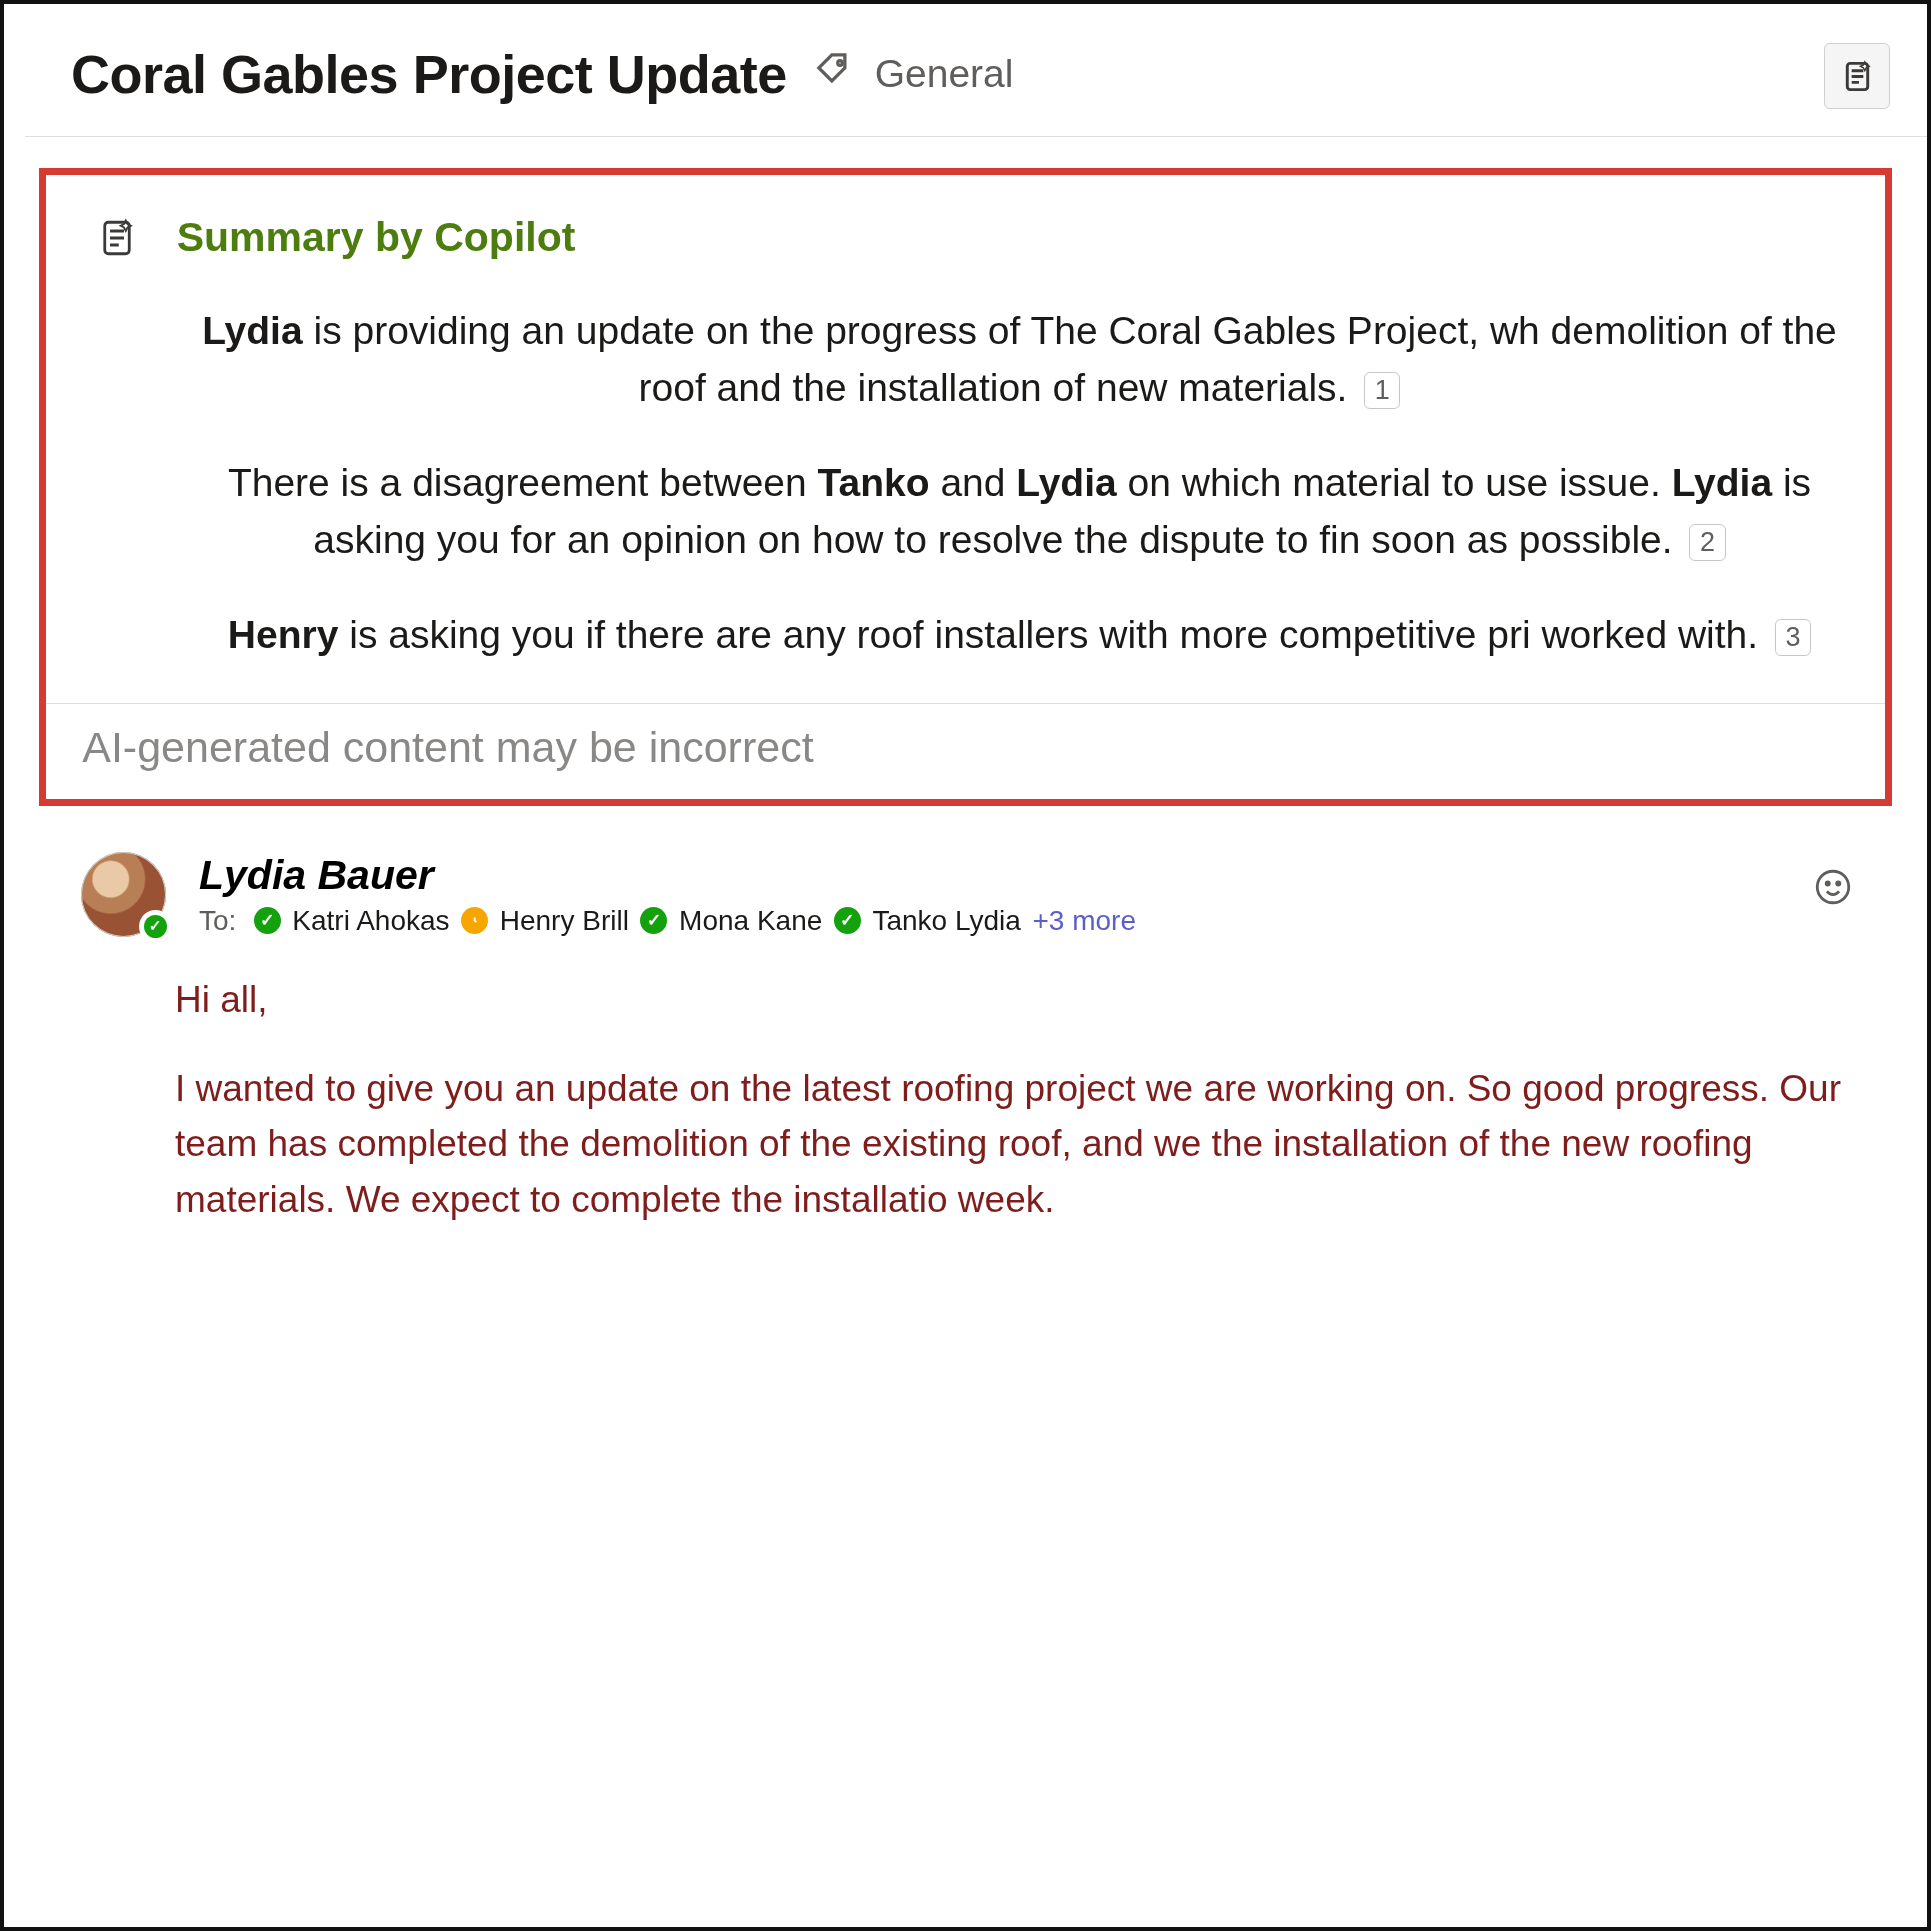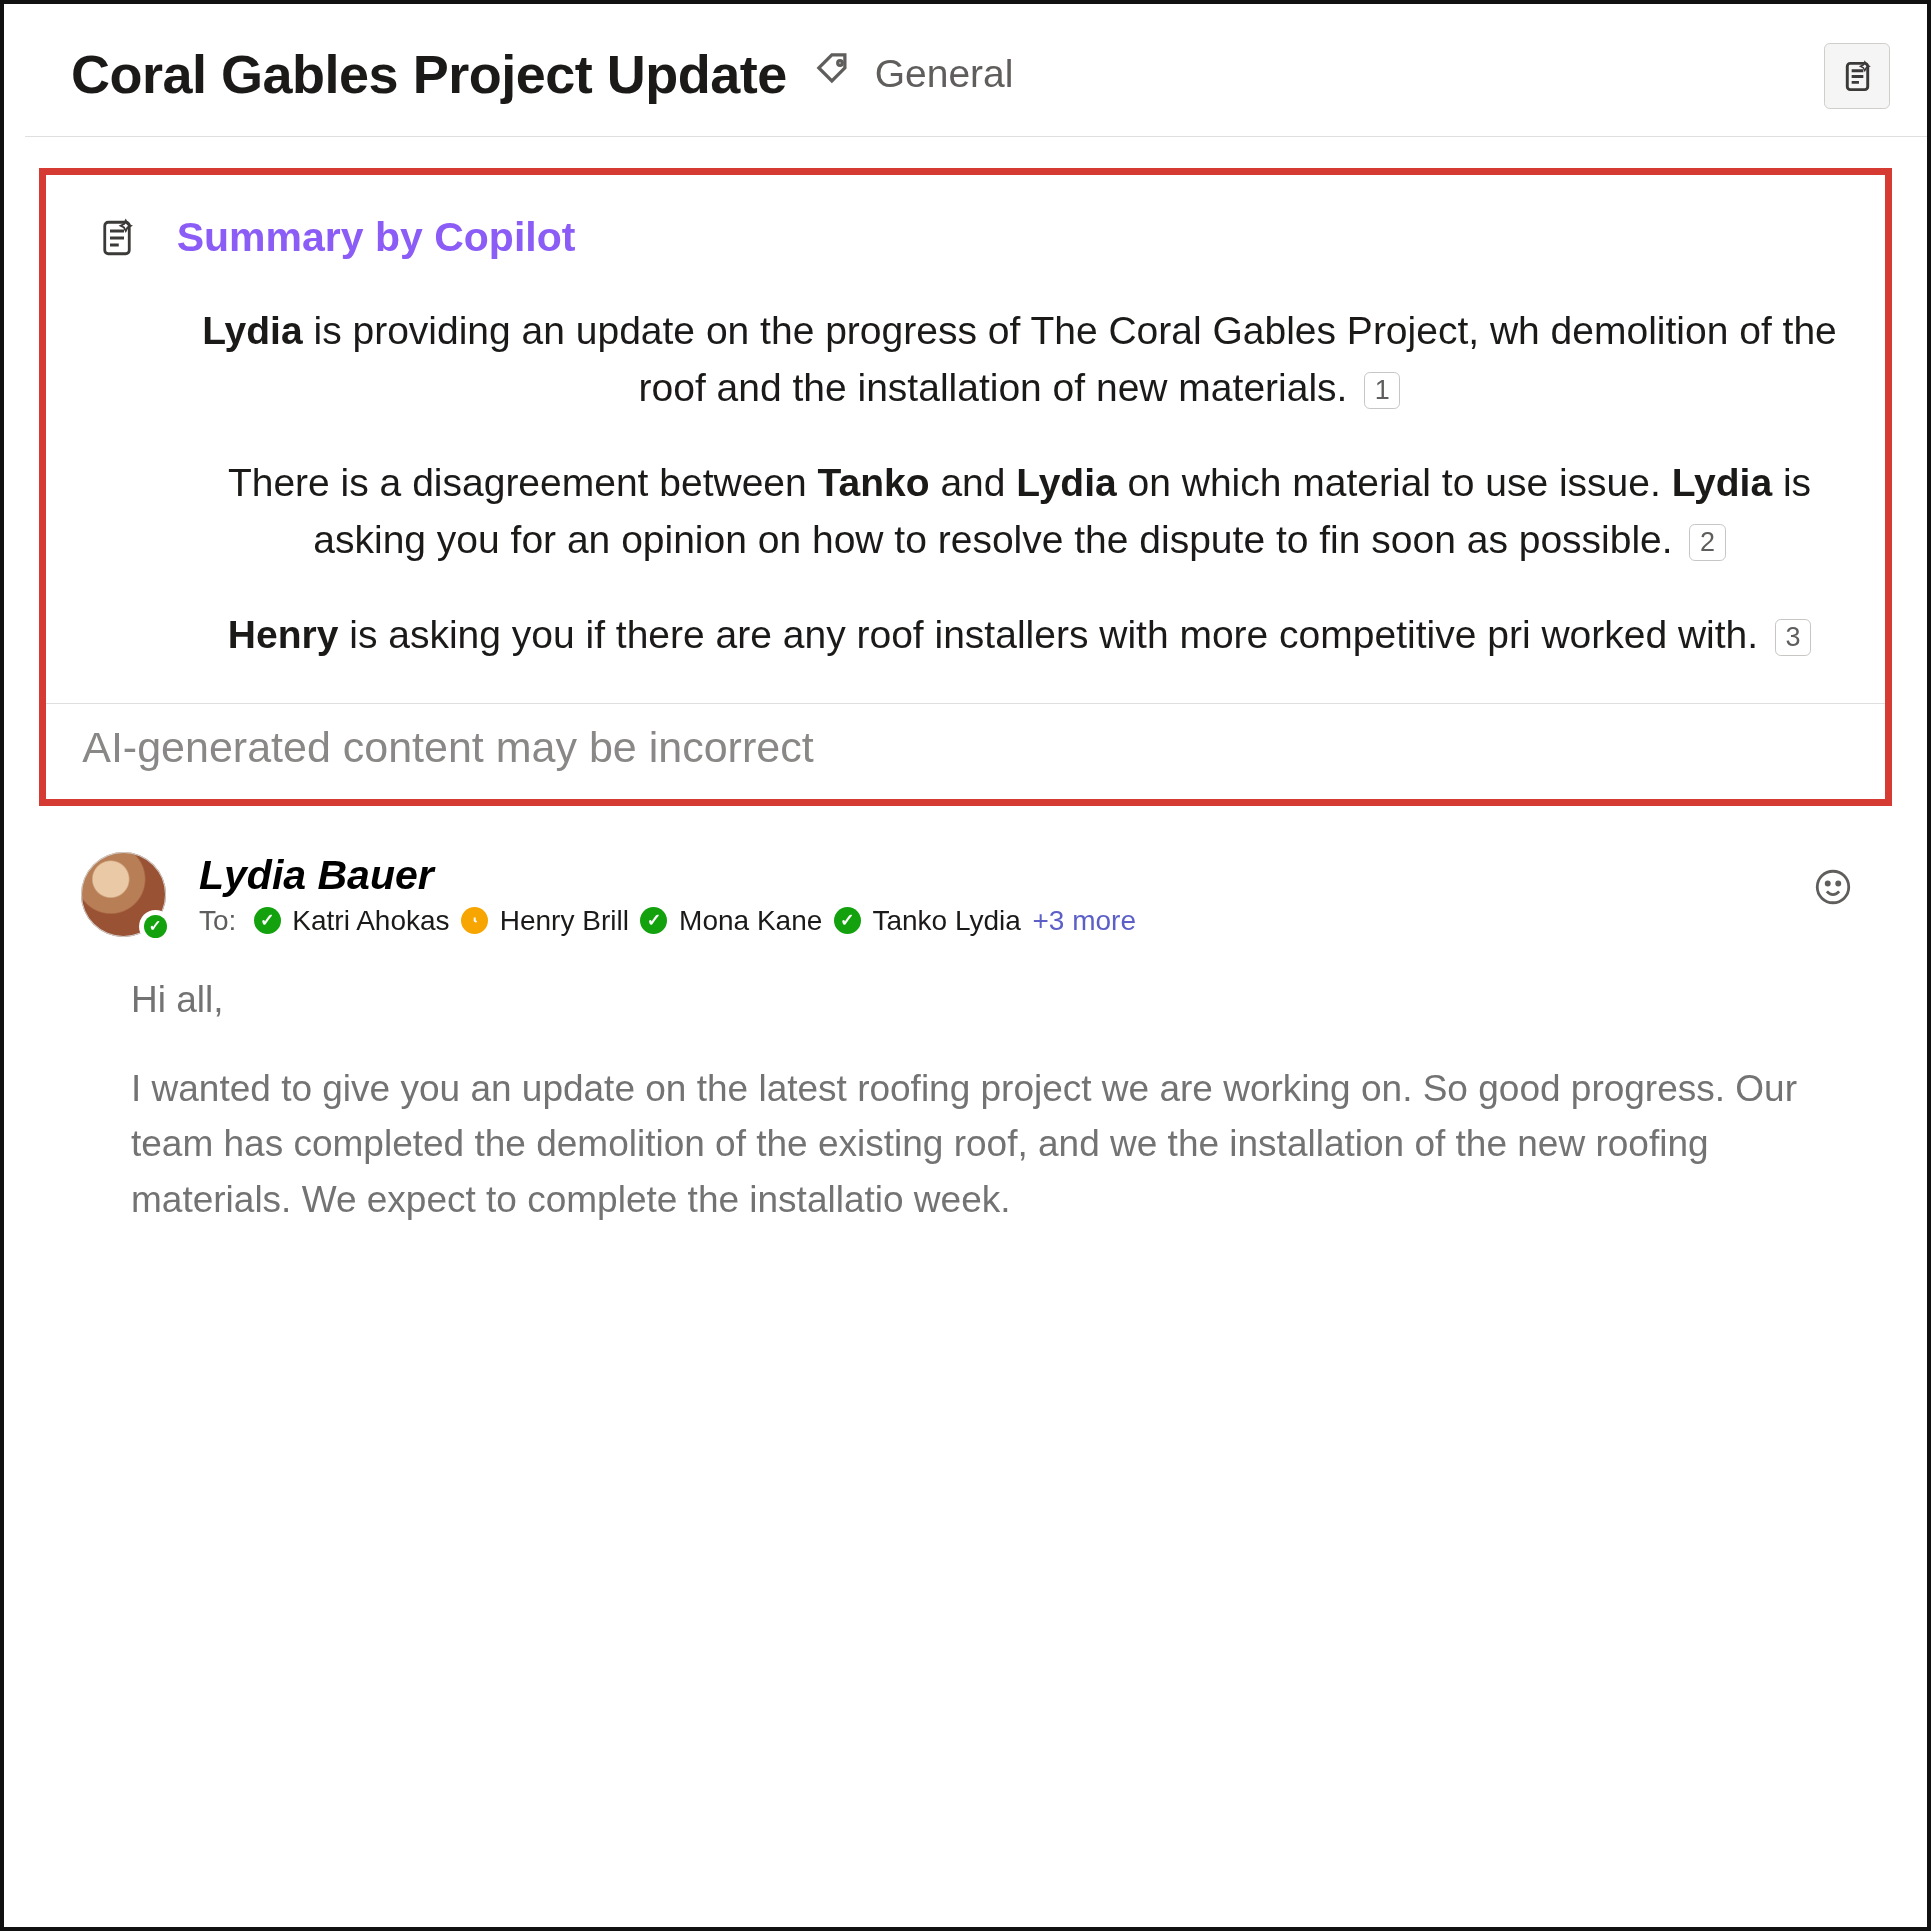--- a/index.html
+++ b/index.html
@@ -70,21 +70,21 @@
     margin-bottom: 42px;
   }
   .copilot-icon {
     width: 42px; height: 42px;
     margin-left: 7.7px;
   }
   .copilot-icon svg { width: 42px; height: 42px; stroke: #3b3a39; fill: none; stroke-width: 1.6; }
   .summary-title {
     font-size: 41px;
     font-weight: 600;
-    color: #8b5cf6;
+    color: #4d7c0f;
   }
   .summary-body {
     margin-left: 108px;
     font-size: 39px;
     line-height: 1.45;
     color: #1b1a19;
     text-align: center;
   }
   .summary-body p { margin-bottom: 39px; }
   .summary-body b { font-weight: 700; }
@@ -178,24 +178,24 @@
   .emoji-btn {
     position:absolute;
     right: 68px; top: 56px;
     width:52px;height:52px;
     border:none;background:none;
     color:#605e5c;
   }
   .emoji-btn svg{width:42px;height:42px;stroke:#605e5c;fill:none;stroke-width:1.6;}
 
   .msg-body {
-    margin-left: 50px;
+    margin-left: 94px;
     margin-top: 35px;
     font-size: 37px;
-    color:#737373;
+    color:#7f1d1d;
     line-height:1.5;
   }
   .msg-body p{margin-bottom:33px;}
 </style>
 </head>
 <body>
 
 <div class="frame">
 
   <div class="header">

